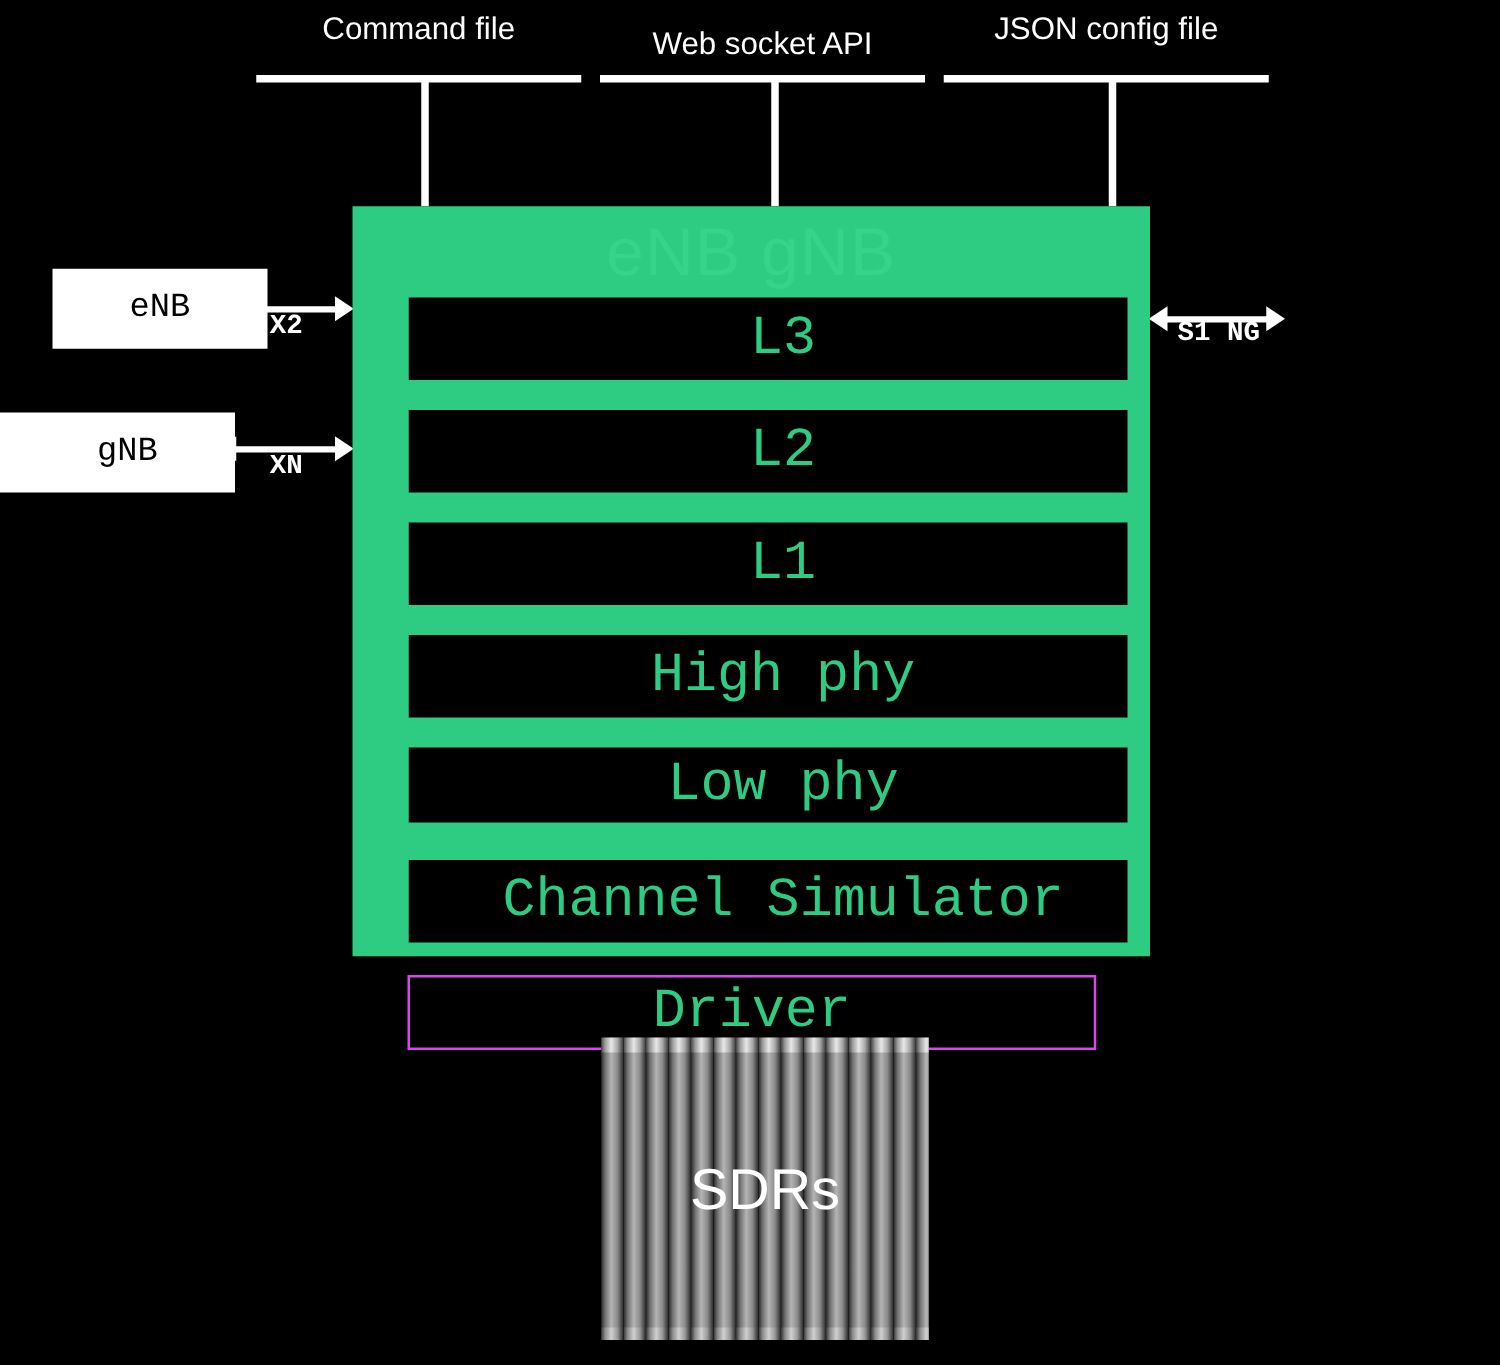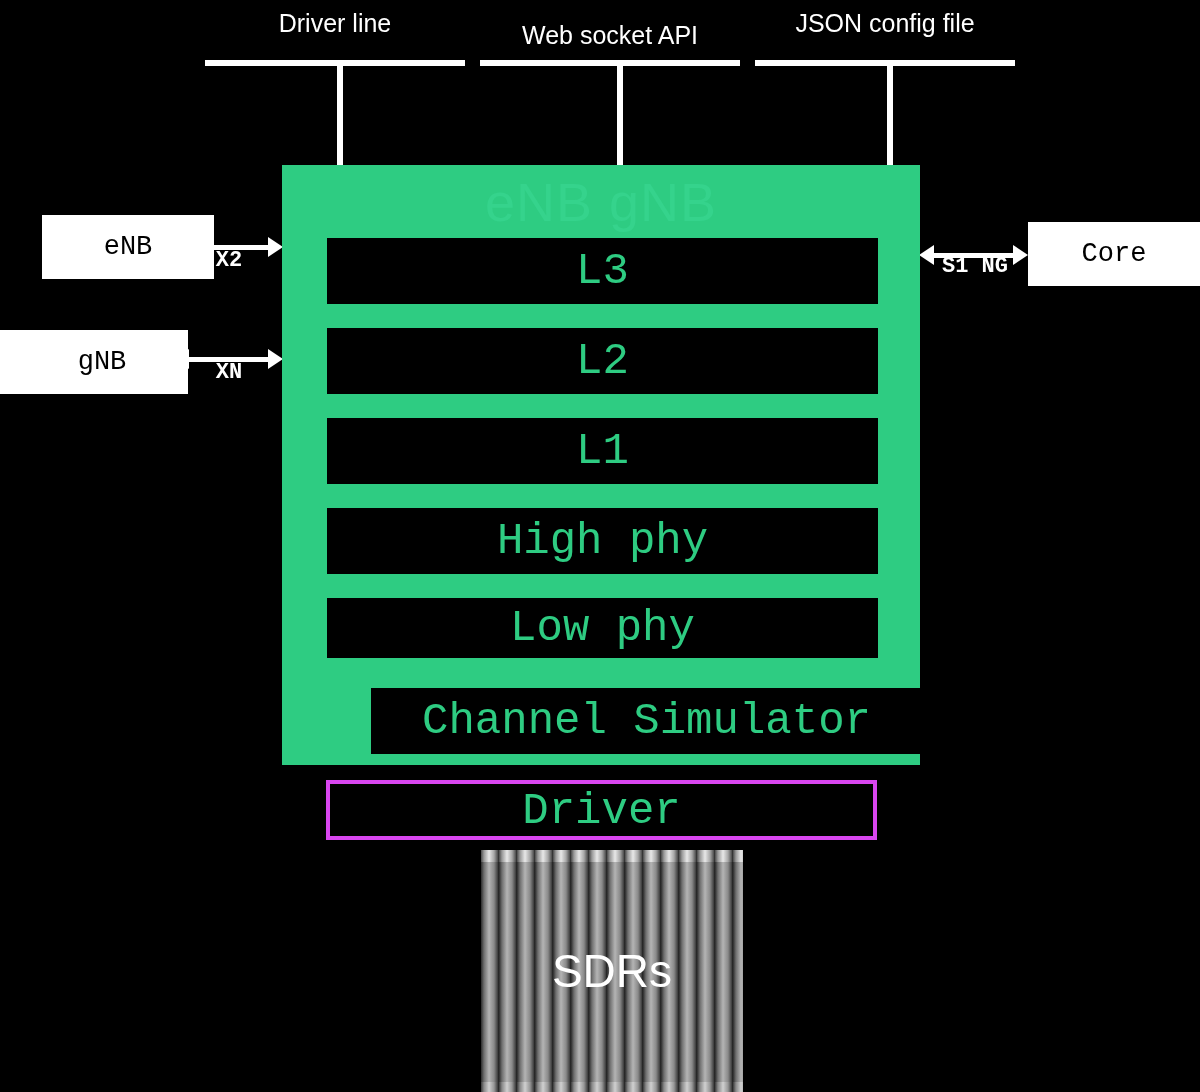--- a/index.html
+++ b/index.html
@@ -67,45 +67,46 @@
     width: 551px;
     background: #000000;
     color: #2ecc82;
     font-family: "Liberation Mono", monospace;
     font-size: 44px;
     display: flex;
     align-items: center;
     justify-content: center;
     letter-spacing: 0px;
     white-space: nowrap;
+    padding-left: 24px;
   }
 
   
   #driver-box {
     position: absolute;
     left: 326px;
     top: 780px;
     width: 551px;
     height: 60px;
     background: #000000;
-    border: 4px solid #d946ef;
+    border: 2px solid #d946ef;
     box-sizing: border-box;
     color: #2ecc82;
     font-family: "Liberation Mono", monospace;
     font-size: 44px;
     display: flex;
-    align-items: flex-end;
+    align-items: center;
     justify-content: center;
   }
 
   
   #sdr-block {
     position: absolute;
     left: 481px;
-    top: 850px;
+    top: 830px;
     width: 262px;
     height: 242px;
     background:
       repeating-linear-gradient(
         to right,
         #2b2b2b 0px,
         #6f6f6f 3px,
         #b4b4b4 8px,
         #8a8a8a 13px,
         #3a3a3a 17px,
@@ -198,21 +199,21 @@
     white-space: nowrap;
     text-align: center;
     margin-top: 26px;
   }
 </style>
 </head>
 <body>
 
 <div id="diagram">
 
-  <div class="top-label" style="left:205px; top:8px; width:260px;">Driver line</div>
+  <div class="top-label" style="left:205px; top:8px; width:260px;">Command file</div>
   <div class="top-bar" style="left:205px; top:60px; width:260px;"></div>
   <div class="top-stem" style="left:337px; top:60px; height:105px;"></div>
 
   <div class="top-label" style="left:480px; top:20px; width:260px;">Web socket API</div>
   <div class="top-bar" style="left:480px; top:60px; width:260px;"></div>
   <div class="top-stem" style="left:617px; top:60px; height:105px;"></div>
 
   <div class="top-label" style="left:755px; top:8px; width:260px;">JSON config file</div>
   <div class="top-bar" style="left:755px; top:60px; width:260px;"></div>
   <div class="top-stem" style="left:887px; top:60px; height:105px;"></div>
@@ -232,43 +233,40 @@
   <div class="arrow-label" style="left:176px; top:334px; width:106px;">XN</div>
   <div class="arrow-line" style="left:187px; top:357px; width:84px;"></div>
   <div class="arrow-head left" style="left:174px; top:349px;"></div>
   <div class="arrow-head right" style="left:268px; top:349px;"></div>
 
   <div class="arrow-label" style="left:925px; top:228px; width:100px;">S1  NG</div>
   <div class="arrow-line" style="left:932px; top:253px; width:84px;"></div>
   <div class="arrow-head left" style="left:919px; top:245px;"></div>
   <div class="arrow-head right" style="left:1013px; top:245px;"></div>
 
-  <div class="side-box" style="left:1028px; top:222px; width:172px; height:64px;">
-    <span>Core</span>
-  </div>
 
   <div id="gnb-container">
     <div id="gnb-container-title">eNB  gNB</div>
 
     <div class="layer" style="top:73px; height:66px;">
       <span>L3</span>
     </div>
     <div class="layer" style="top:163px; height:66px;">
       <span>L2</span>
     </div>
     <div class="layer" style="top:253px; height:66px;">
       <span>L1</span>
     </div>
     <div class="layer" style="top:343px; height:66px;">
       <span>High phy</span>
     </div>
     <div class="layer" style="top:433px; height:60px;">
       <span>Low phy</span>
     </div>
-    <div class="layer" style="top:523px; height:66px;margin-left:44px;">
+    <div class="layer" style="top:523px; height:66px;">
       <span>Channel Simulator</span>
     </div>
   </div>
 
   <div id="driver-box">
     <span>Driver</span>
   </div>
 
   <div id="sdr-block">
     <div id="sdr-top-caps"></div>

